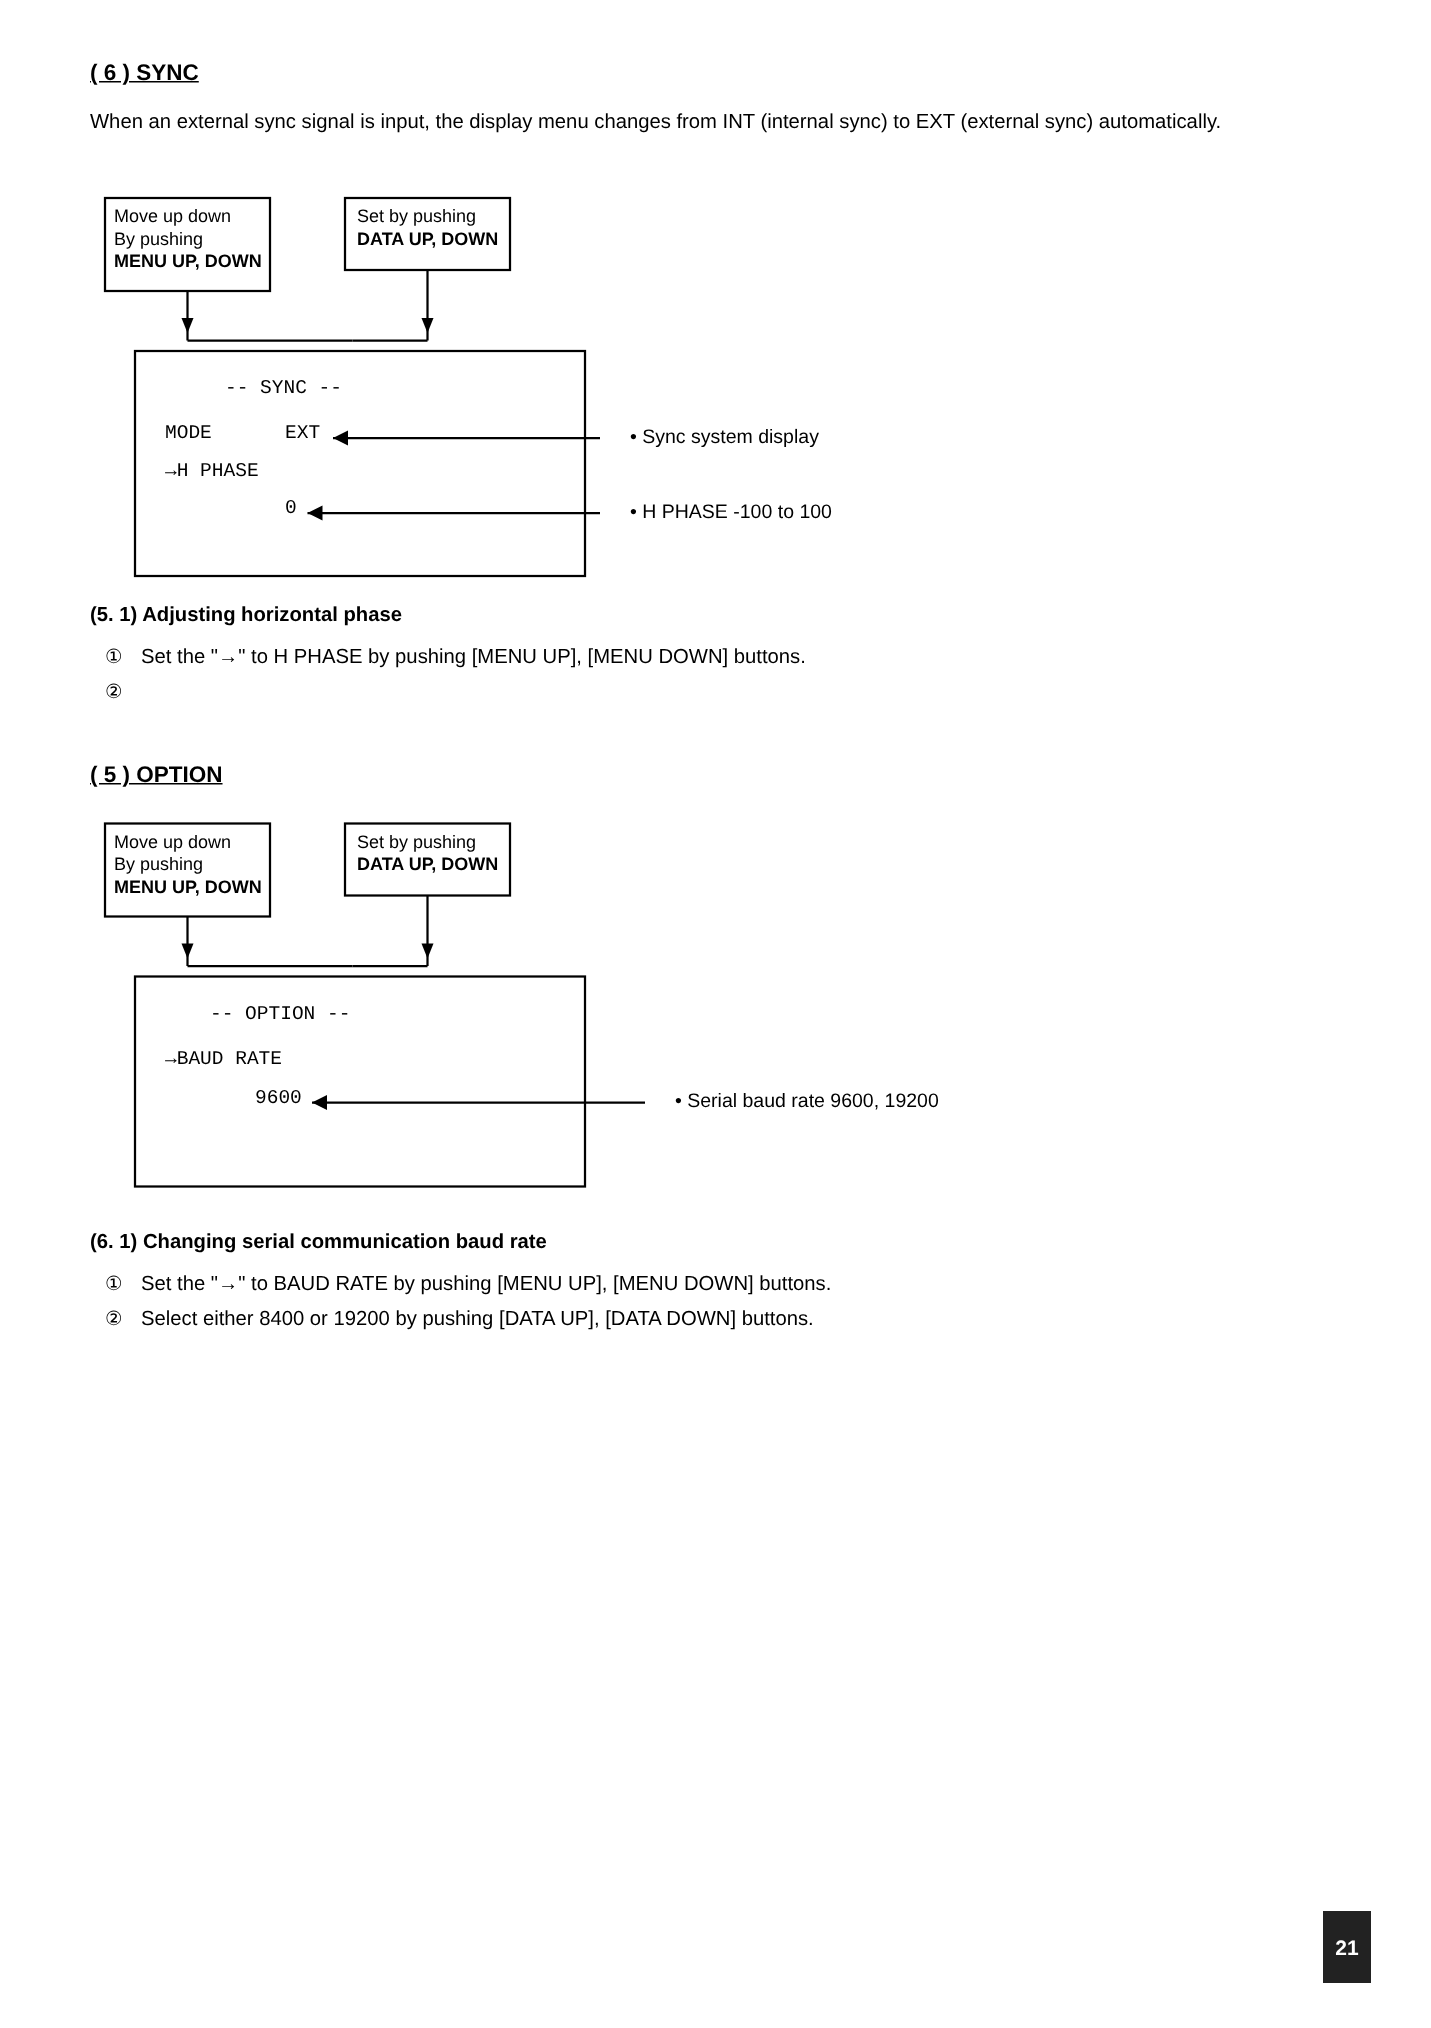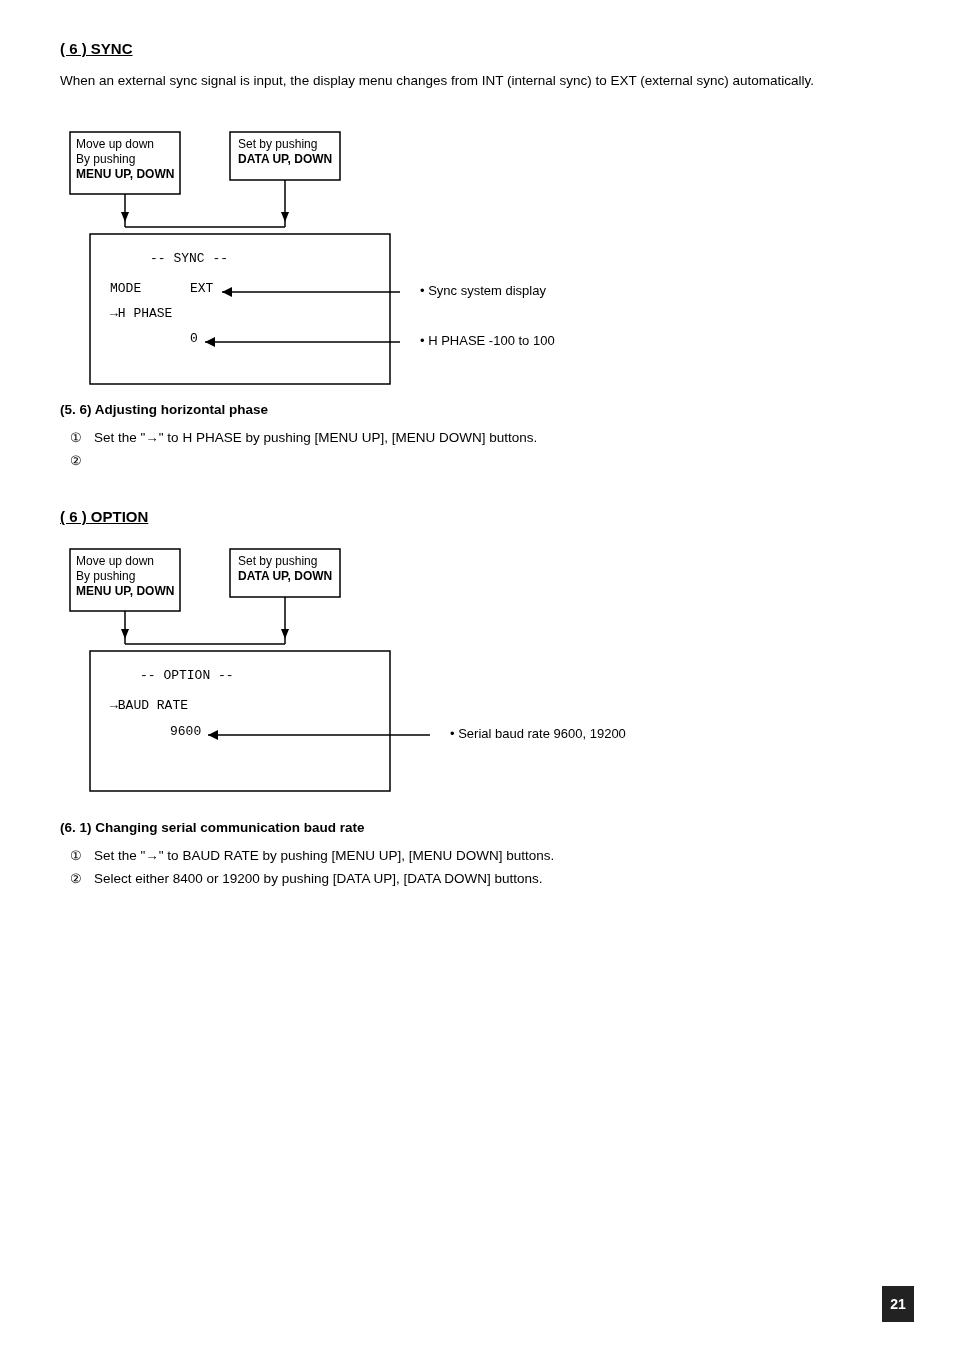--- a/index.html
+++ b/index.html
@@ -60,21 +60,21 @@
     
     .page-number {
       position: fixed;
       bottom: 30px;
       right: 40px;
       font-size: 14px;
       font-weight: bold;
       background: #222;
       color: #fff;
       width: 32px;
-      height: 36px;
+      height: 48px;
       display: flex;
       align-items: center;
       justify-content: center;
     }
 
     .full-diagram {
       position: relative;
       margin-bottom: 10px;
       text-align: right;
     }
@@ -126,34 +126,34 @@
       <text x="130" y="220" font-family="Courier New, monospace" font-size="13">0</text>
       <line x1="340" y1="220" x2="145" y2="220" stroke="black" stroke-width="1.5"></line>
       <polygon points="145,220 155,215 155,225" fill="black"></polygon>
 
       <text x="360" y="173" font-family="Arial" font-size="13">• Sync system display</text>
 
       <text x="360" y="223" font-family="Arial" font-size="13">• H PHASE   -100 to 100</text>
     </svg>
   </div>
 
-  <div class="sub-section-title" style="margin-top:10px;">(5. 6)  Adjusting horizontal phase</div>
+  <div class="sub-section-title" style="margin-top:10px;">(5. 1)  Adjusting horizontal phase</div>
   <ul class="instruction-list">
     <li>
       <span class="circle-num">①</span>
       <span>Set the "→" to H PHASE by pushing [MENU UP], [MENU DOWN] buttons.</span>
     </li>
     <li>
       <span class="circle-num">②</span>
     </li>
   </ul>
 </div>
 
 <div class="section-gap">
-  <div class="section-title">( 6 )  OPTION</div>
+  <div class="section-title">( 5 )  OPTION</div>
 
   <div class="full-diagram">
     <svg width="700" height="260" style="display:block; overflow:visible;">
 
       <rect x="10" y="10" width="110" height="62" fill="white" stroke="black" stroke-width="1.5"></rect>
       <text x="16" y="26" font-family="Arial" font-size="12">Move up down</text>
       <text x="16" y="41" font-family="Arial" font-size="12">By pushing</text>
       <text x="16" y="56" font-family="Arial" font-size="12" font-weight="bold">MENU UP, DOWN</text>
 
       <rect x="170" y="10" width="110" height="48" fill="white" stroke="black" stroke-width="1.5"></rect>

